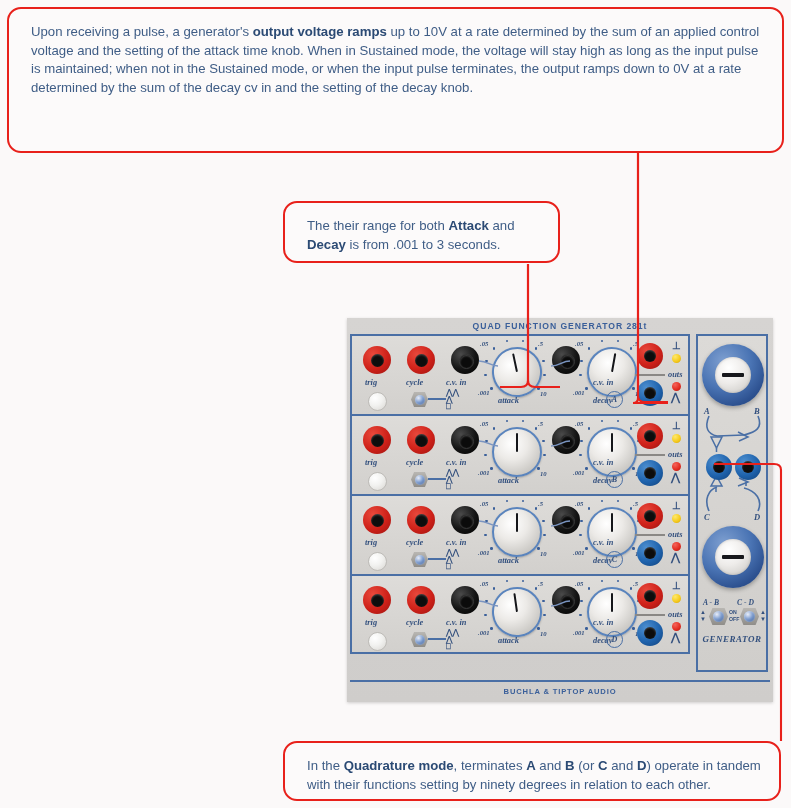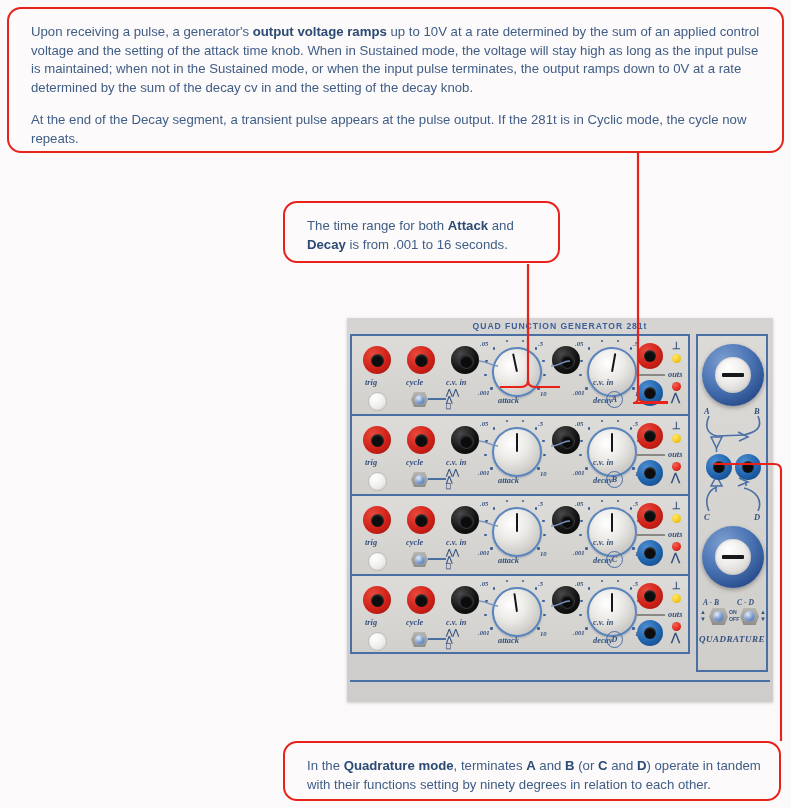--- a/index.html
+++ b/index.html
@@ -174,33 +174,33 @@
   <path d="M638 153 L638 396 Q638 402 645 402 L668 402" fill="none" stroke="#e8211b" stroke-width="2.1"></path>
 
   <path d="M528 264 L528 380 Q528 387 521 387 L500 387" fill="none" stroke="#e8211b" stroke-width="2.1"></path>
   <path d="M528 264 L528 380 Q528 387 535 387 L560 387" fill="none" stroke="#e8211b" stroke-width="2.1"></path>
 
   <path d="M781 741 L781 470 Q781 464 774 464 L714 464" fill="none" stroke="#e8211b" stroke-width="2.1"></path>
 </svg>
 
 <div class="callout" id="callout-top">
   <p><span>Upon receiving a pulse, a generator's </span><b>output voltage ramps</b><span> up to 10V at a rate determined by the sum of an applied control voltage and the setting of the attack time knob. When in Sustained mode, the voltage will stay high as long as the input pulse is maintained; when not in the Sustained mode, or when the input pulse terminates, the output ramps down to 0V at a rate determined by the sum of the decay cv in and the setting of the decay knob.</span></p>
-  <p>At the end of the Decay segment, a transient pulse appears at the pulse output. If the 281t is in Cyclic mode, the cycle now repeats.</p>
 </div>
 
 <div class="callout" id="callout-mid">
-  <p><span>The time range for both </span><b>Attack</b><span> and </span><b>Decay</b><span> is from .001 to 16 seconds.</span></p>
+  <p><span>The their range for both </span><b>Attack</b><span> and </span><b>Decay</b><span> is from .001 to 3 seconds.</span></p>
 </div>
 
 <div class="callout" id="callout-bottom">
   <p><span>In the </span><b>Quadrature mode</b><span>, terminates </span><b>A</b><span> and </span><b>B</b><span> (or </span><b>C</b><span> and </span><b>D</b><span>) operate in tandem with their functions setting by ninety degrees in relation to each other.</span></p>
 </div>
 
 <div id="panel">
   <div id="panel-title">QUAD FUNCTION GENERATOR 281t</div>
+  <div id="panel-footer">BUCHLA &amp; TIPTOP AUDIO</div>
   <div class="hline" style="bottom:20px;"></div>
 
   <div id="rows">
       <div class="row" style="top: 0px;">
 
     <div class="jack jack-red j28" style="left:11px;top:10px;">
       <div class="hole"></div>
     </div>
     <div class="lbl" style="left:13px;top:42px;">trig</div>
     <div class="led led-white" style="left:16px;top:56px;width:17px;height:17px;"></div>
@@ -656,15 +656,15 @@
   <div class="onoff" style="left:31px;top:273px;">ON</div>
   <div class="onoff" style="left:31px;top:280px;">OFF</div>
 
   <div class="toggle" style="left:42px;top:272px;width:19px;height:17px;">
     <div class="body" style="width:19px;height:17px;"></div>
     <div class="cap" style="left:4px;top:3px;width:11px;height:11px;"></div>
   </div>
   <div class="updown" style="left:62px;top:274px;">▲</div>
   <div class="updown" style="left:62px;top:281px;">▼</div>
 
-  <div id="quad-word" style="top:298px;">QUADRATURE</div>
+  <div id="quad-word" style="top:298px;">GENERATOR</div>
 </div>
 </div>
 
 </body></html>

